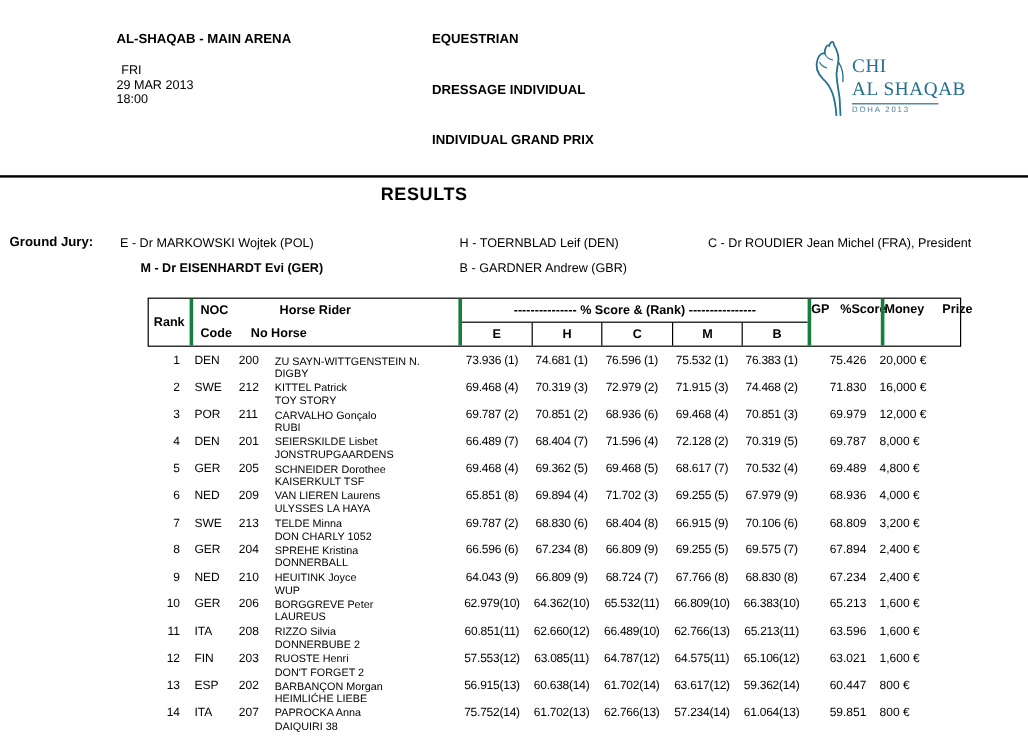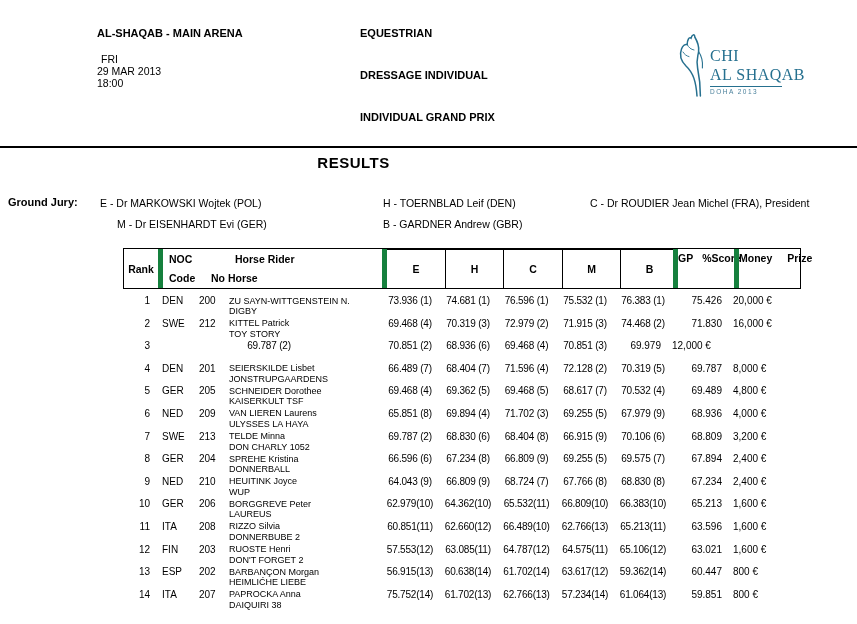--- a/index.html
+++ b/index.html
@@ -31,31 +31,31 @@
   
   .rule { left:0; top:146px; width:857px; border-top:2px solid #000; }
   .results-title { left:0; top:154px; width:707px; text-align:center;
                    font-size:15px; font-weight:bold; letter-spacing:0.5px; }
 
   
   .gj-label { left:8px;   top:196px; font-size:11px; font-weight:bold; }
   .gj-0 { left:100px; top:197px; font-size:10.5px; }
   .gj-1 { left:383px; top:197px; font-size:10.5px; }
   .gj-2 { left:590px; top:197px; font-size:10.5px; }
-  .gj-3 { left:117px; top:218px; font-size:10.5px; }
+  .gj-3 { left:117px; top:218px; font-size:10.5px;font-weight:bold; }
   .gj-4 { left:383px; top:218px; font-size:10.5px; }
 
   
   .thead {
     left:123px; top:248px; width:678px; height:41px;
     border:1px solid #000; display:grid;
     grid-template-columns:34px 224px 291px 61px 1fr;
     font-size:10.5px; font-weight:bold;
   }
-  .th { border-left:5px solid #15803d; position:relative; }
+  .th { border-left:3px solid #15803d; position:relative; }
   .th:first-child { border-left:none; }
   .h-rank { display:flex; align-items:center; justify-content:center; }
   .h-names span { position:absolute; }
   .h-noc   { left:6px;  top:4px; }
   .h-rider { left:40px; top:4px;padding-left:32px; }
   .h-code  { left:6px;  bottom:4px; }
   .h-horse { left:48px; bottom:4px; }
   .h-scores { display:flex; flex-direction:column; }
   .h-score-label { flex:1; display:flex; align-items:center; justify-content:center; }
   .h-judges { flex:1; display:grid; grid-template-columns:58px 58px 59px 58px 58px; border-top:1px solid #000; }
@@ -121,20 +121,21 @@
 
   <div class="abs thead">
     <div class="th h-rank">Rank</div>
     <div class="th h-names">
       <span class="h-noc">NOC</span>
       <span class="h-rider">Horse Rider</span>
       <span class="h-code">Code</span>
       <span class="h-horse">No Horse</span>
     </div>
     <div class="th h-scores">
+      <div class="h-score-label">--------------- % Score &amp; (Rank) ----------------</div>
       <div class="h-judges">
         <div class="h-judge">E</div>
         <div class="h-judge">H</div>
         <div class="h-judge">C</div>
         <div class="h-judge">M</div>
         <div class="h-judge">B</div>
       </div>
     </div>
     <div class="th h-gp">
       <div>GP</div>
@@ -174,20 +175,26 @@
       <div class="c-score">69.468 (4)</div>
       <div class="c-score">70.319 (3)</div>
       <div class="c-score">72.979 (2)</div>
       <div class="c-score">71.915 (3)</div>
       <div class="c-score">74.468 (2)</div>
       <div class="c-gp">71.830</div>
       <div class="c-prize">16,000 €</div>
     </div>
       <div class="trow">
       <div class="c-rank">3</div>
+      <div class="c-names">
+        <span class="c-noc">POR</span>
+        <span class="c-code">211</span>
+        <span class="c-rider">CARVALHO Gonçalo</span>
+        <span class="c-horse">RUBI</span>
+      </div>
       <div class="c-score">69.787 (2)</div>
       <div class="c-score">70.851 (2)</div>
       <div class="c-score">68.936 (6)</div>
       <div class="c-score">69.468 (4)</div>
       <div class="c-score">70.851 (3)</div>
       <div class="c-gp">69.979</div>
       <div class="c-prize">12,000 €</div>
     </div>
       <div class="trow">
       <div class="c-rank">4</div>

